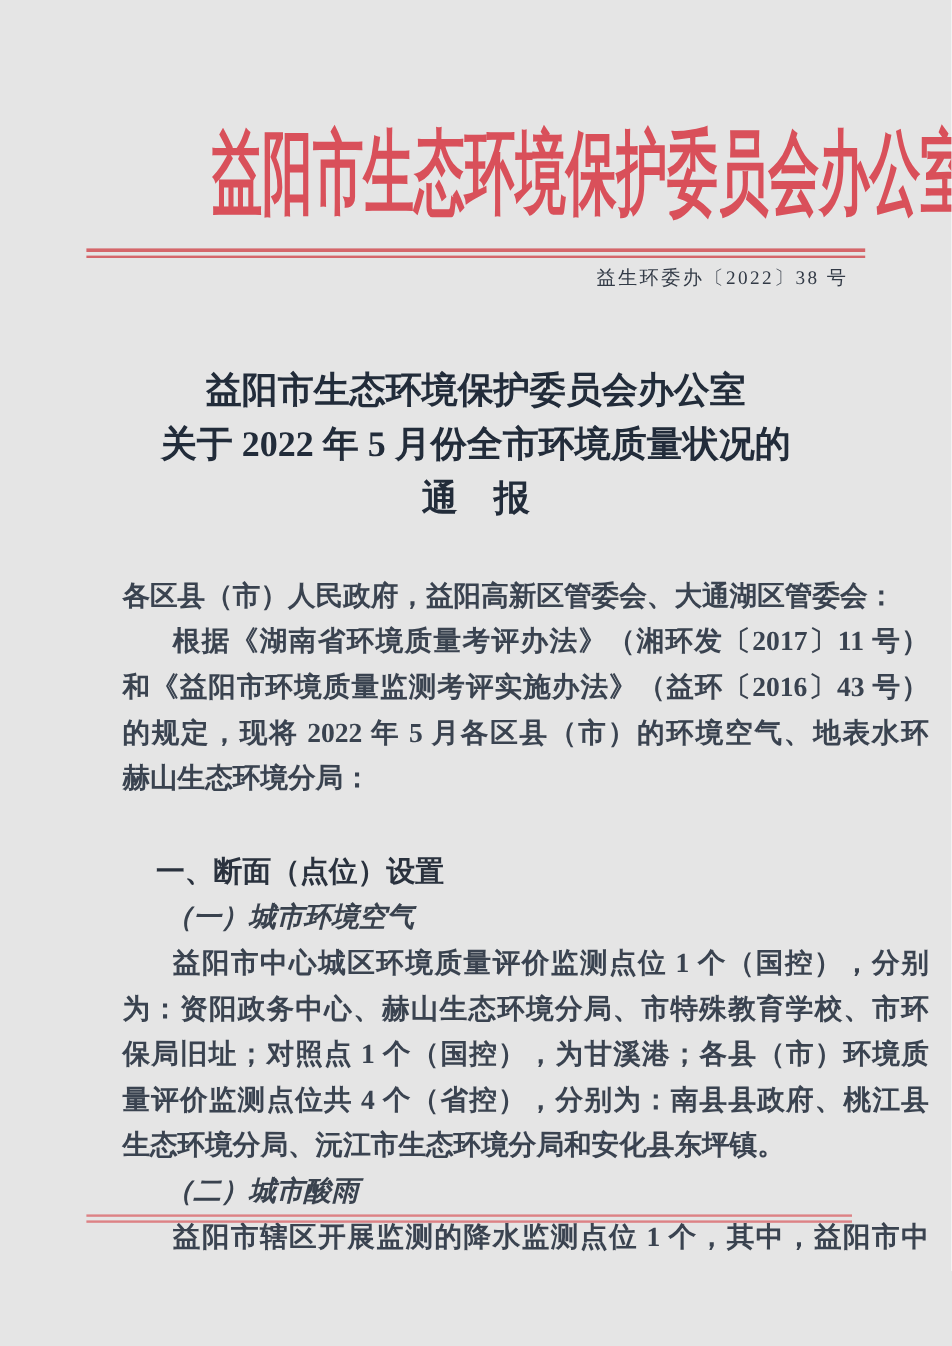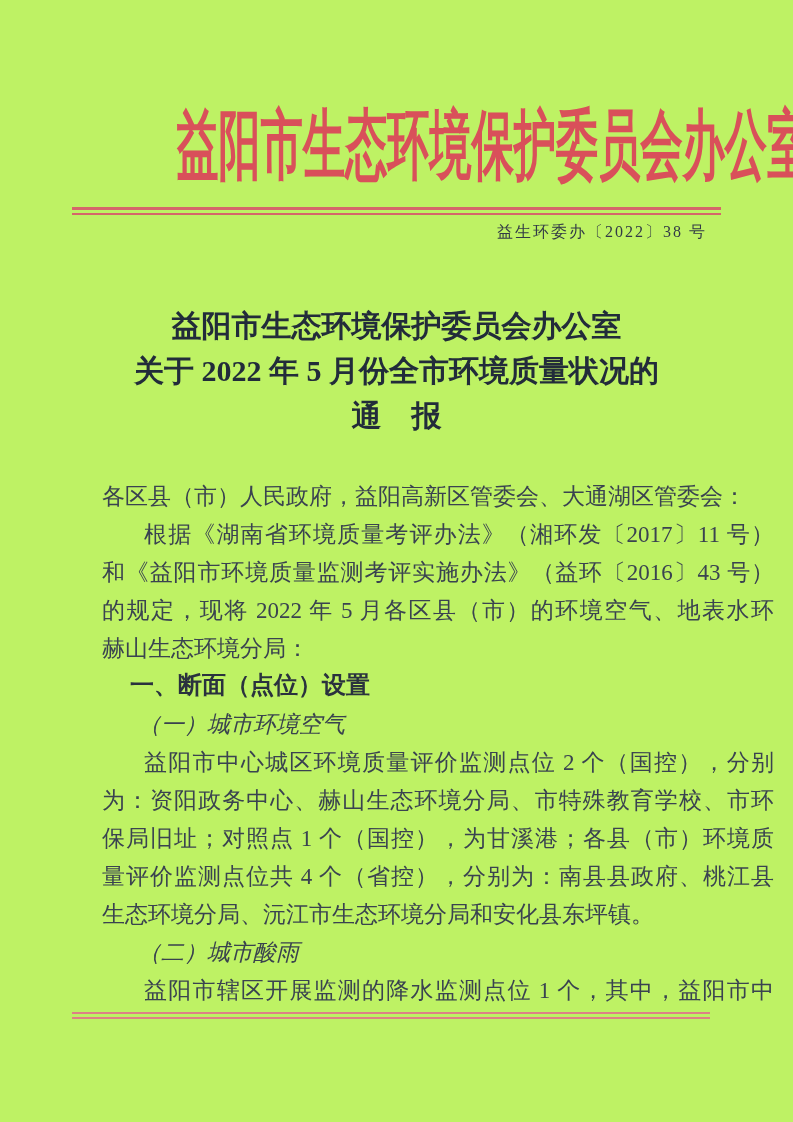--- a/index.html
+++ b/index.html
@@ -1,20 +1,20 @@
 <!DOCTYPE html>
 <html><head>
 <meta charset="utf-8">
 <style>
   html, body { margin: 0; padding: 0; background: #ffffff; }
   .page {
     position: relative;
     width: 793px;
     height: 1122px;
-    background: #bef264;
+    background: #e5e5e5;
     overflow: hidden;
     font-family: "Liberation Serif", "DejaVu Serif", serif;
   }
   
   .org-name {
     position: absolute;
     top: 100px;
     left: 0;
     width: 793px;
     text-align: center;
@@ -59,29 +59,30 @@
   
   .body-text {
     position: absolute;
     top: 478px;
     left: 102px;
     width: 672px;
     font-size: 23px;
     line-height: 38px;
     color: #3a4350;
   }
-  .line { height: 38px; white-space: pre-wrap; }
+  .line { height: 38px; white-space: pre-wrap; font-weight: bold; }
   .line.fill { text-align: justify; text-align-last: justify; }
   .line.indent { text-indent: 42px; }
   .line.h1 {
-    font-family: Liberation Mono, monospace;
+    font-family: Liberation Sans, sans-serif;
     font-weight: 700;
     color: #2a323e;
     font-size: 24px;
     text-indent: 28px;
+    margin-top: 40px;
   }
   .line.h2 {
     font-style: italic;
     color: #39424e;
     font-size: 23px;
     text-indent: 36px;
   }
   
   .foot-rule {
     position: absolute;
@@ -111,21 +112,21 @@
   </div>
 
   <div class="body-text">
       <div class="line normal">各区县（市）人民政府，益阳高新区管委会、大通湖区管委会：</div>
       <div class="line normal indent fill">根据《湖南省环境质量考评办法》（湘环发〔2017〕11 号）</div>
       <div class="line normal fill">和《益阳市环境质量监测考评实施办法》（益环〔2016〕43 号）</div>
       <div class="line normal fill">的规定，现将 2022 年 5 月各区县（市）的环境空气、地表水环</div>
       <div class="line normal">赫山生态环境分局：</div>
       <div class="line h1">一、断面（点位）设置</div>
       <div class="line h2">（一）城市环境空气</div>
-      <div class="line normal indent fill">益阳市中心城区环境质量评价监测点位 2 个（国控），分别</div>
+      <div class="line normal indent fill">益阳市中心城区环境质量评价监测点位 1 个（国控），分别</div>
       <div class="line normal fill">为：资阳政务中心、赫山生态环境分局、市特殊教育学校、市环</div>
       <div class="line normal fill">保局旧址；对照点 1 个（国控），为甘溪港；各县（市）环境质</div>
       <div class="line normal fill">量评价监测点位共 4 个（省控），分别为：南县县政府、桃江县</div>
       <div class="line normal">生态环境分局、沅江市生态环境分局和安化县东坪镇。</div>
       <div class="line h2">（二）城市酸雨</div>
       <div class="line normal indent fill">益阳市辖区开展监测的降水监测点位 1 个，其中，益阳市中</div>
     </div>
 
   <div class="foot-rule"></div>
 

